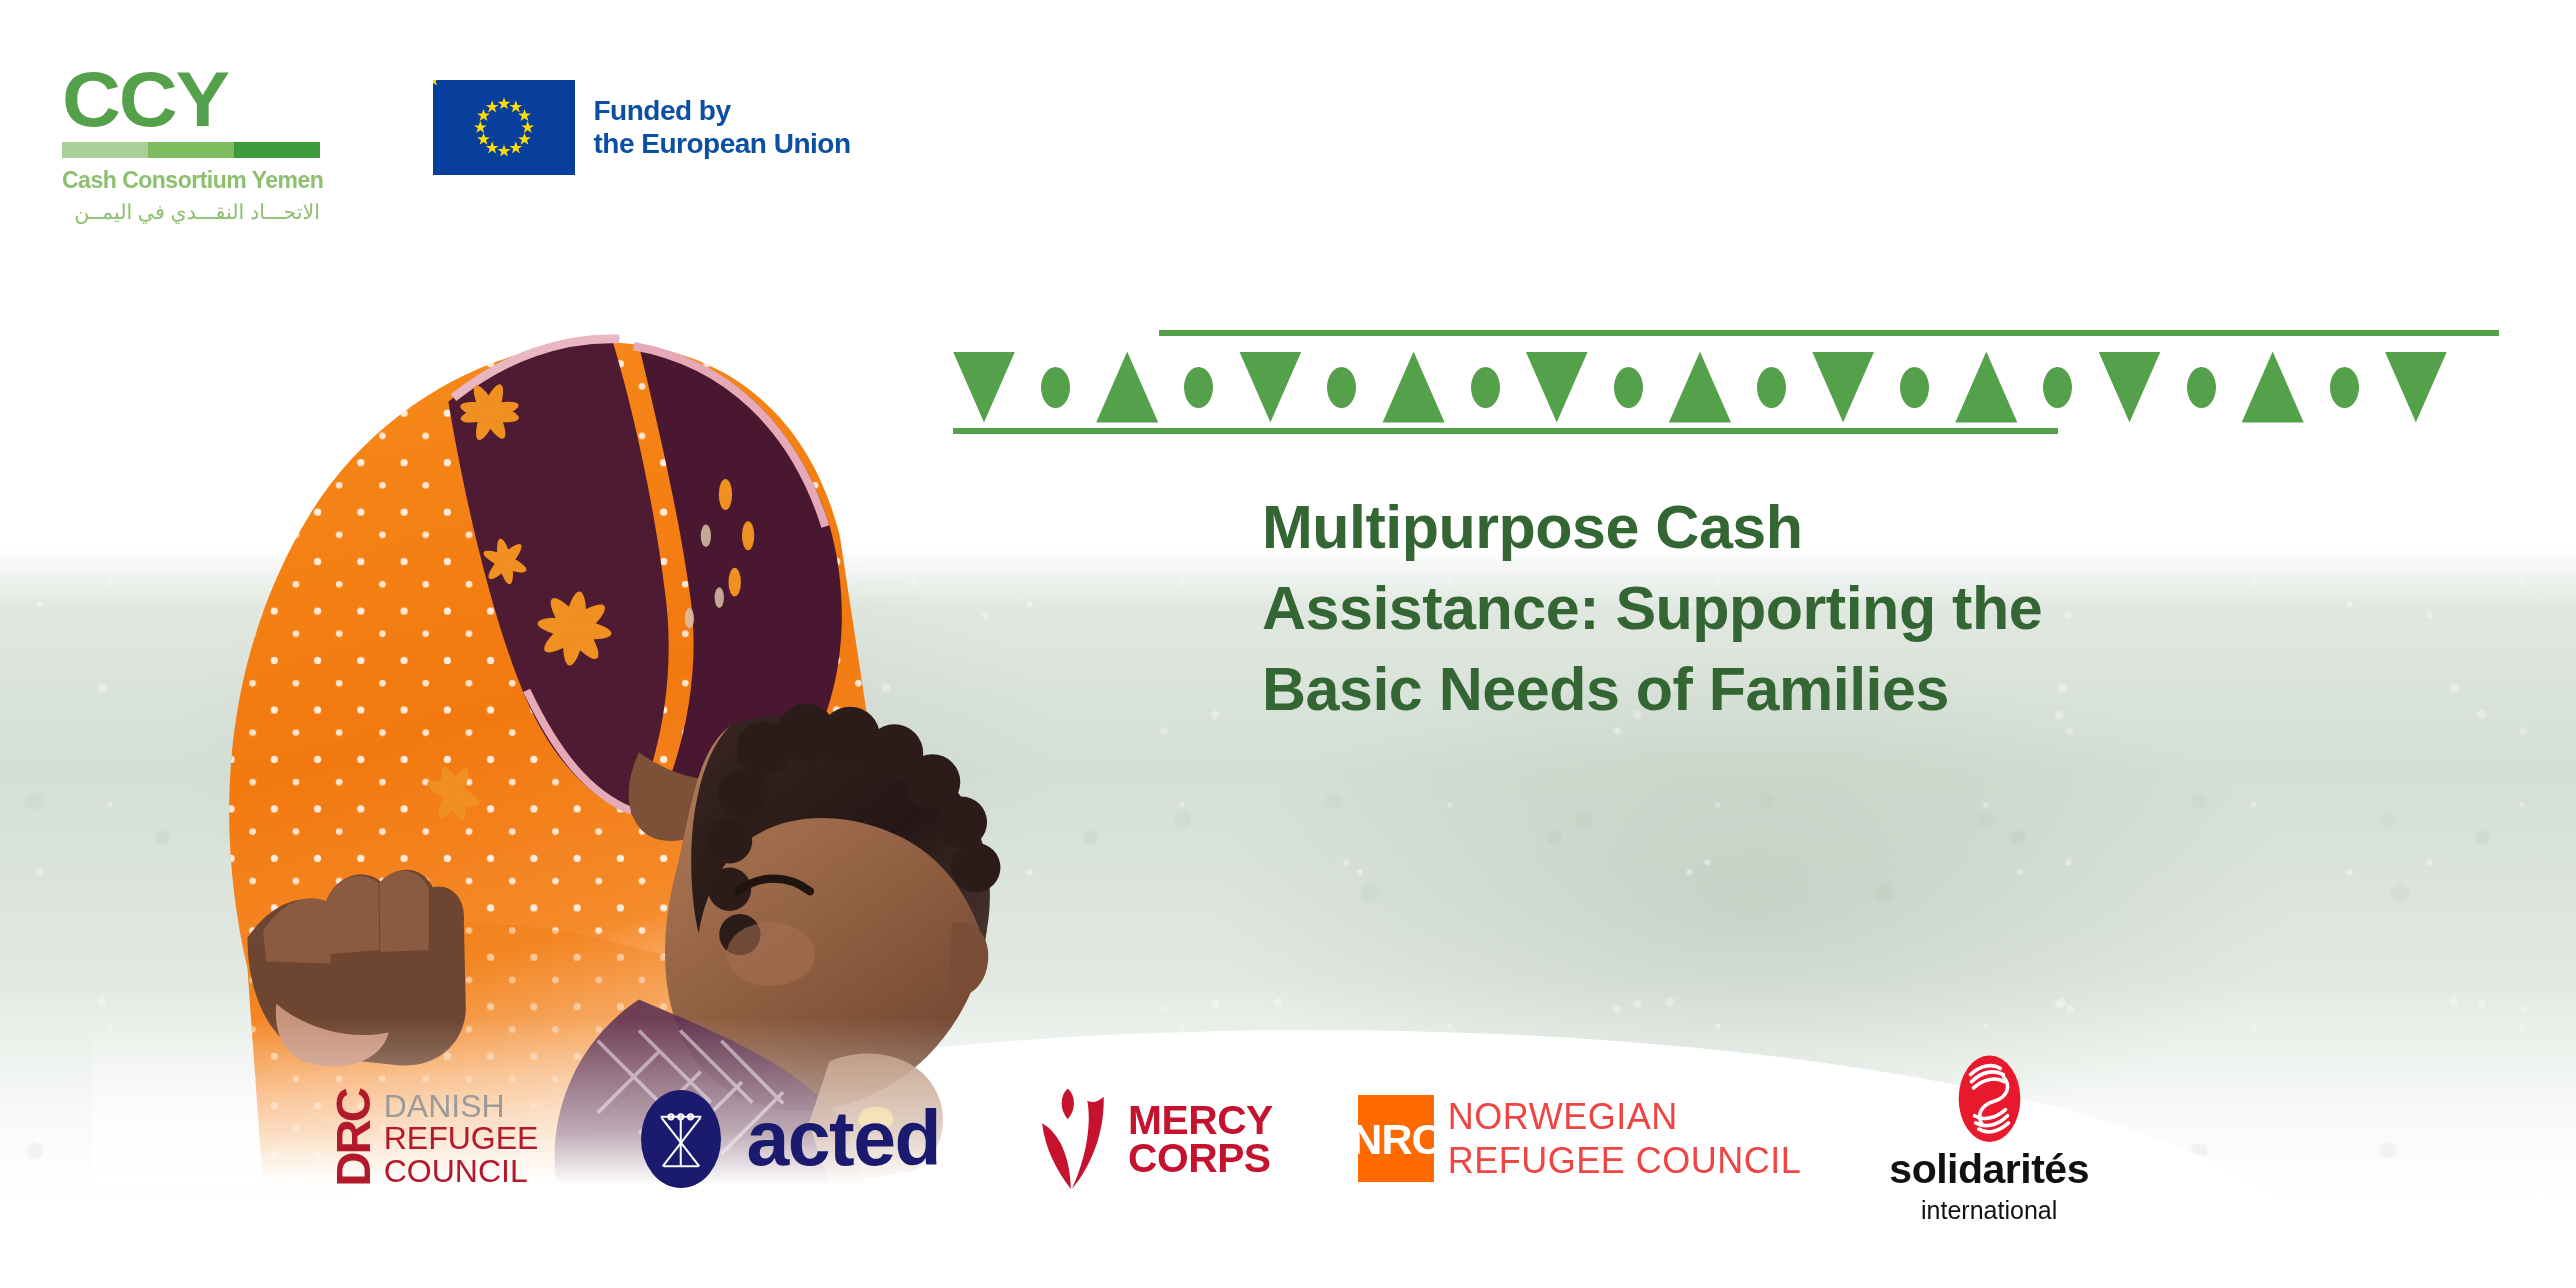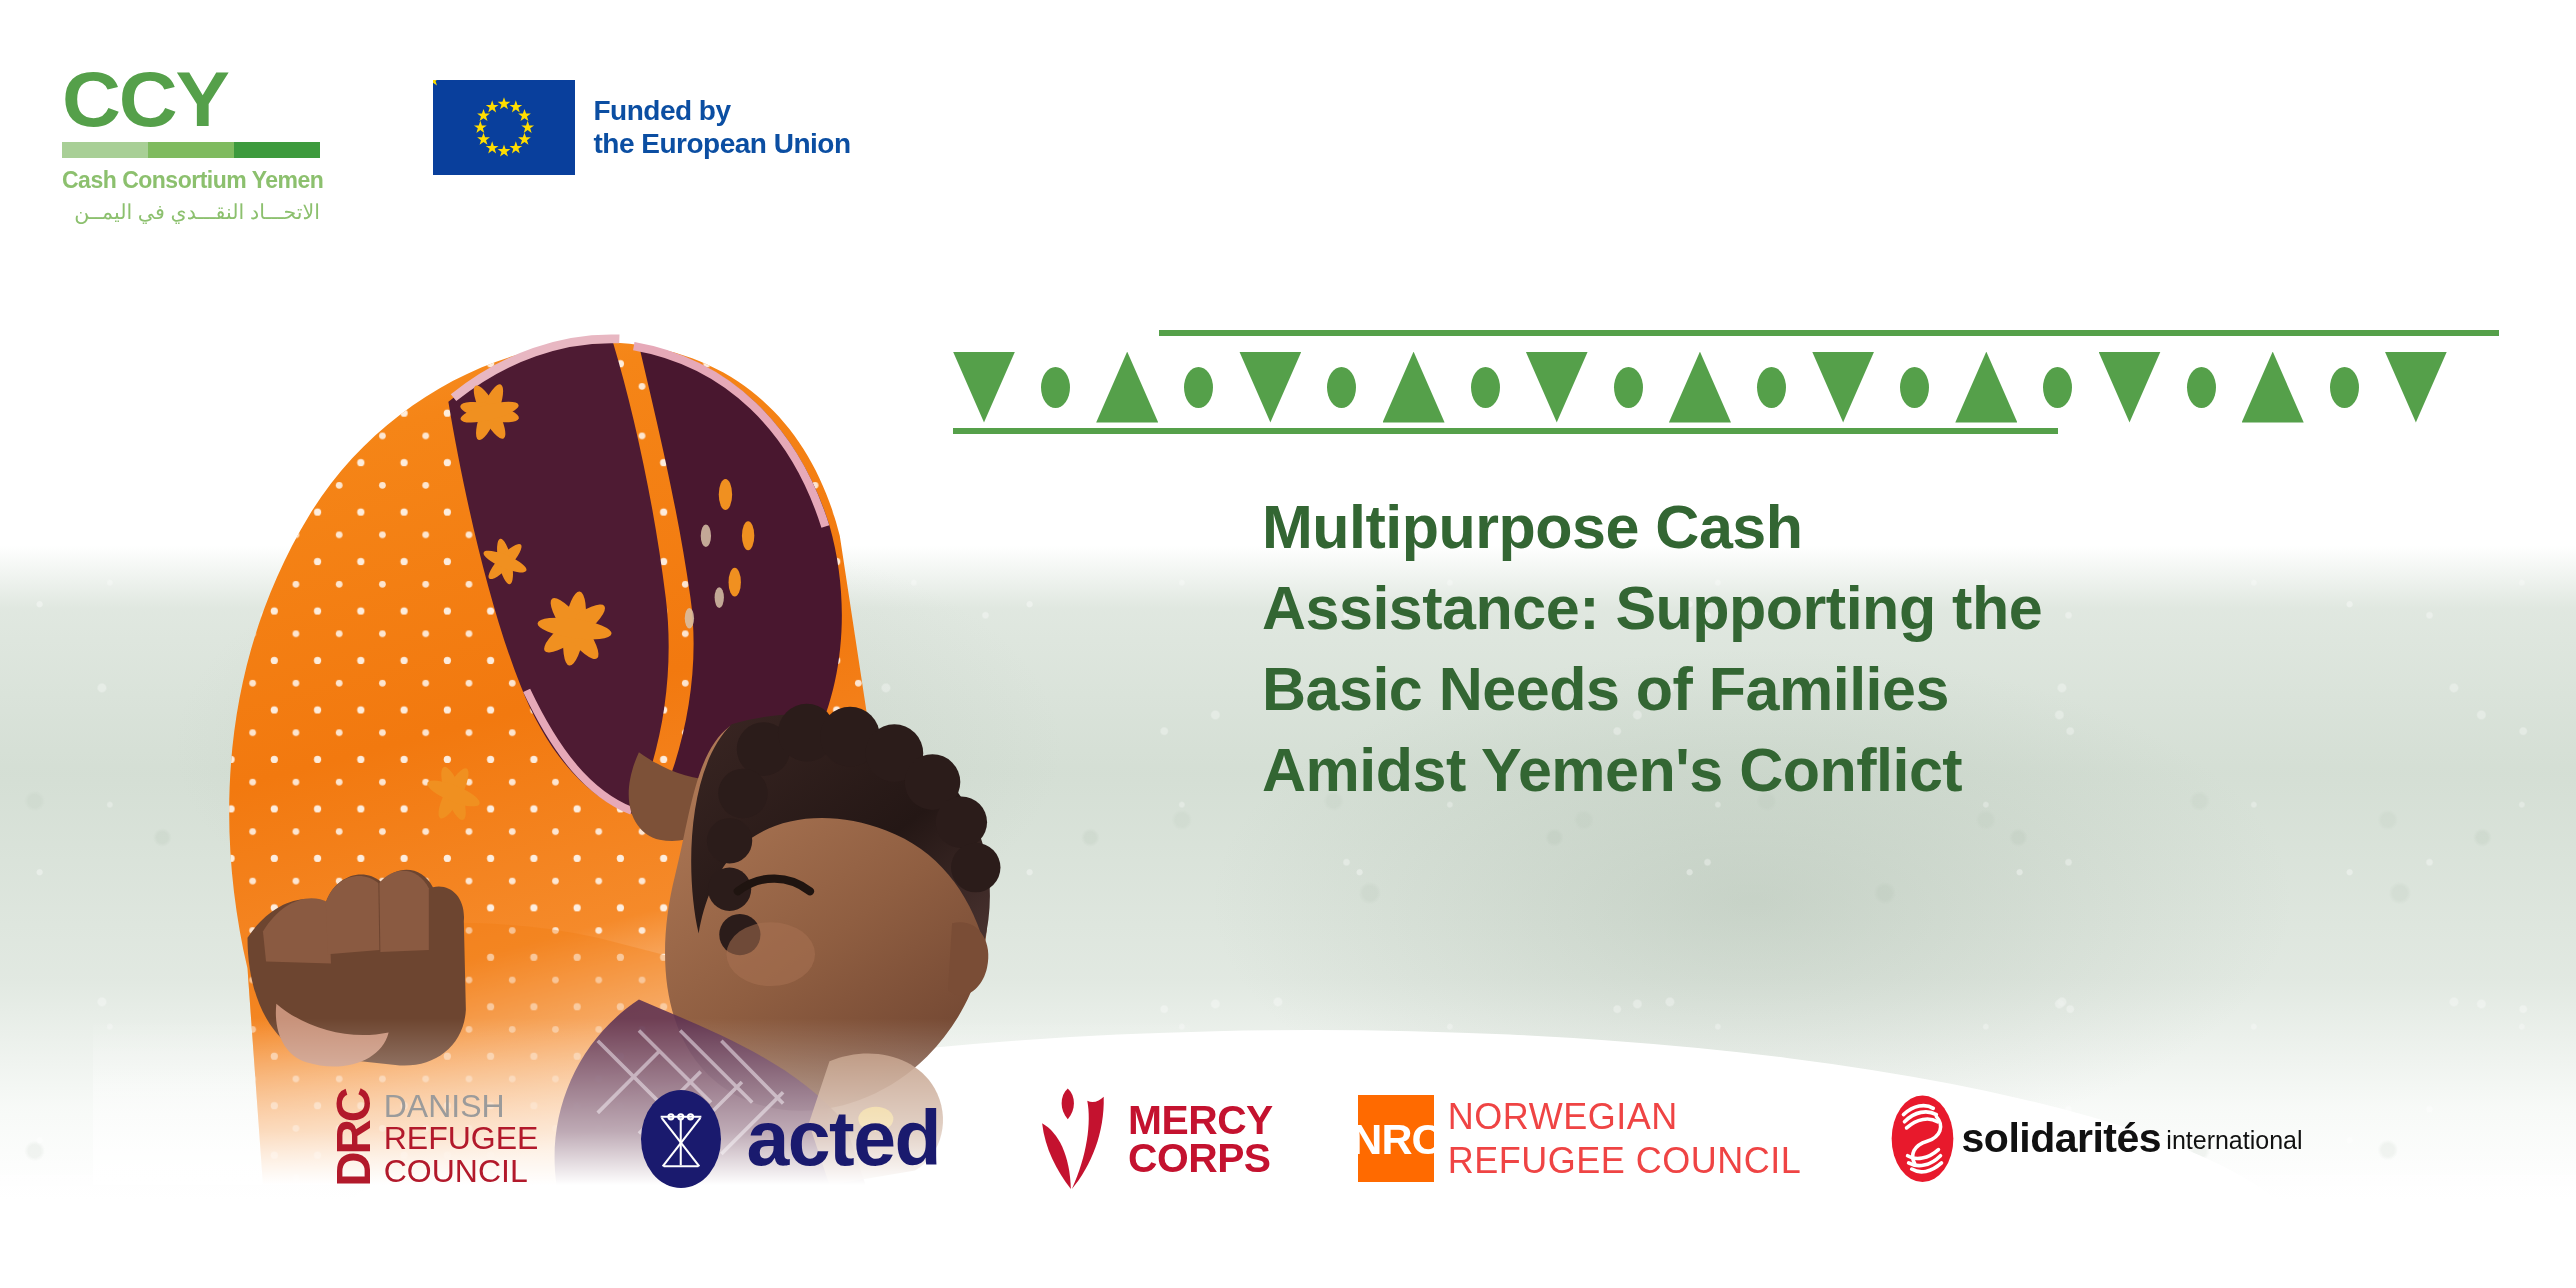--- a/index.html
+++ b/index.html
@@ -180,21 +180,21 @@
   .nrc-box {
     background:#ff6a00; width:76px; height:87px; position:relative; flex:0 0 auto;
   }
   .nrc-box span {
     position:absolute; left:50%; top:50%; transform:translate(-50%,-50%);
     color:#fff; font-weight:bold; font-size:43px; letter-spacing:-1px;
   }
   .nrc-words { line-height:1.22; color:#ef4444; font-size:36px; letter-spacing:0.5px; }
 
   
-  .soli { flex-direction:row; align-items:center; gap:5.2px; }
+  .soli { flex-direction:column; align-items:center; gap:5.2px; }
   .soli-mark { width:67px; height:90px; position:relative; }
   .soli-word { font-weight:bold; font-size:41px; color:#111; letter-spacing:-0.5px; line-height:1; }
   .soli-sub { font-size:25px; color:#111; letter-spacing:0px; line-height:1; margin-top:3.1px; }
 </style>
 </head>
 <body>
 
 <div id="banner">
 
   <div class="bg-wash"></div>
@@ -285,21 +285,20 @@
     <span class="dot"></span>
       <span class="gap"></span>
     <span class="tri-down"></span>
   </div>
   <div class="rule-bottom"></div>
 
   <div class="subhead">
     <div>Multipurpose Cash</div>
     <div>Assistance: Supporting the</div>
     <div>Basic Needs of Families</div>
-    <div>Amidst Yemen's Conflict</div>
   </div>
 
   <div class="photo">
     <svg viewBox="0 0 2130 1900" preserveAspectRatio="none" aria-hidden="true">
       <defs>
         <linearGradient id="shawl" x1="0" y1="0" x2="0.3" y2="1">
           <stop offset="0%" stop-color="#fba33f"></stop>
           <stop offset="28%" stop-color="#f58517"></stop>
           <stop offset="58%" stop-color="#f2790f"></stop>
           <stop offset="80%" stop-color="#f58a2a"></stop>

